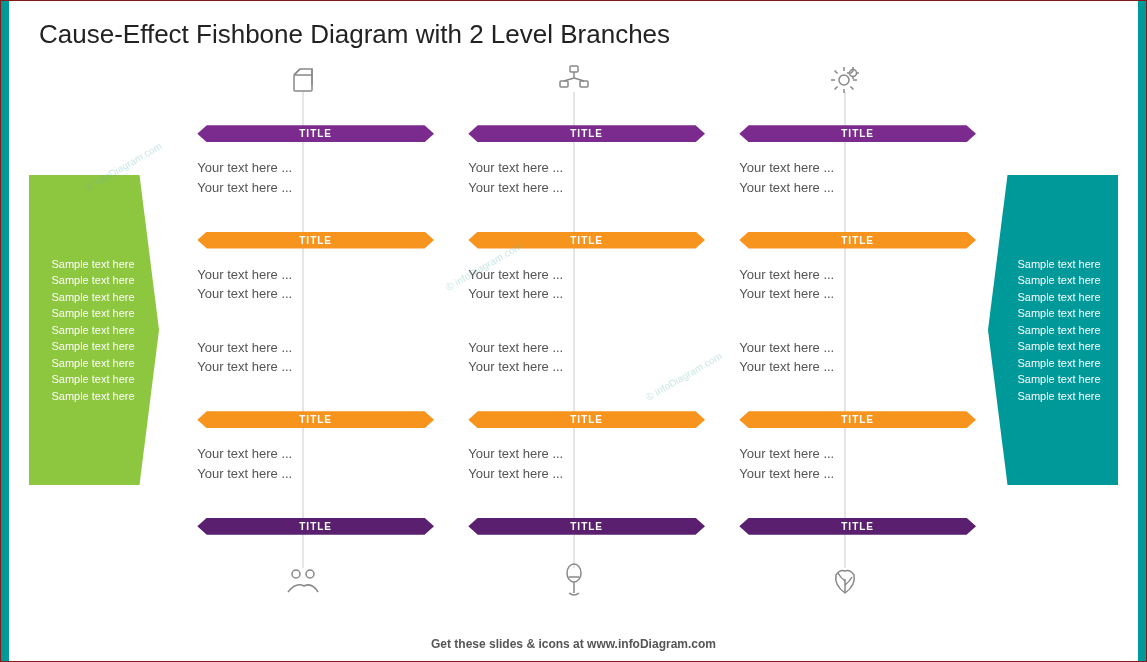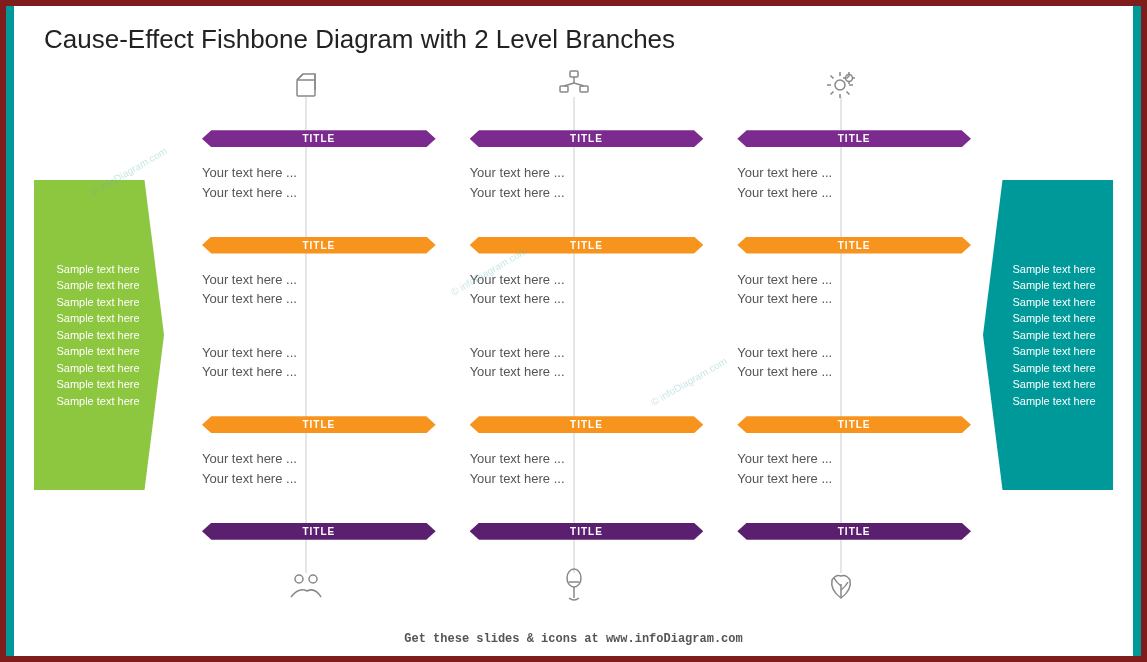--- a/index.html
+++ b/index.html
@@ -9,21 +9,21 @@
       background: #fff;
       font-family: 'Segoe UI', Arial, sans-serif;
       overflow: hidden;
       position: relative;
     }
 
     .slide {
       width: 1147px;
       height: 662px;
       background: #fff;
-      border: 6px solid #7f1d1d;
+      border: 1px solid #7f1d1d;
       position: relative;
       padding: 18px 28px 12px 28px;
     }
 
     
     .left-accent {
       position: absolute;
       left: 0;
       top: 0;
       width: 8px;
@@ -60,21 +60,20 @@
     }
 
     .footer {
       position: absolute;
       bottom: 10px;
       left: 50%;
       transform: translateX(-50%);
       font-size: 12px;
       color: #aaa;
       white-space: nowrap;
-      font-family: Liberation Mono, monospace;
     }
     .footer span {
       font-weight: 700;
       color: #555;
     }
 
     
     .diagram {
       display: flex;
       align-items: center;

